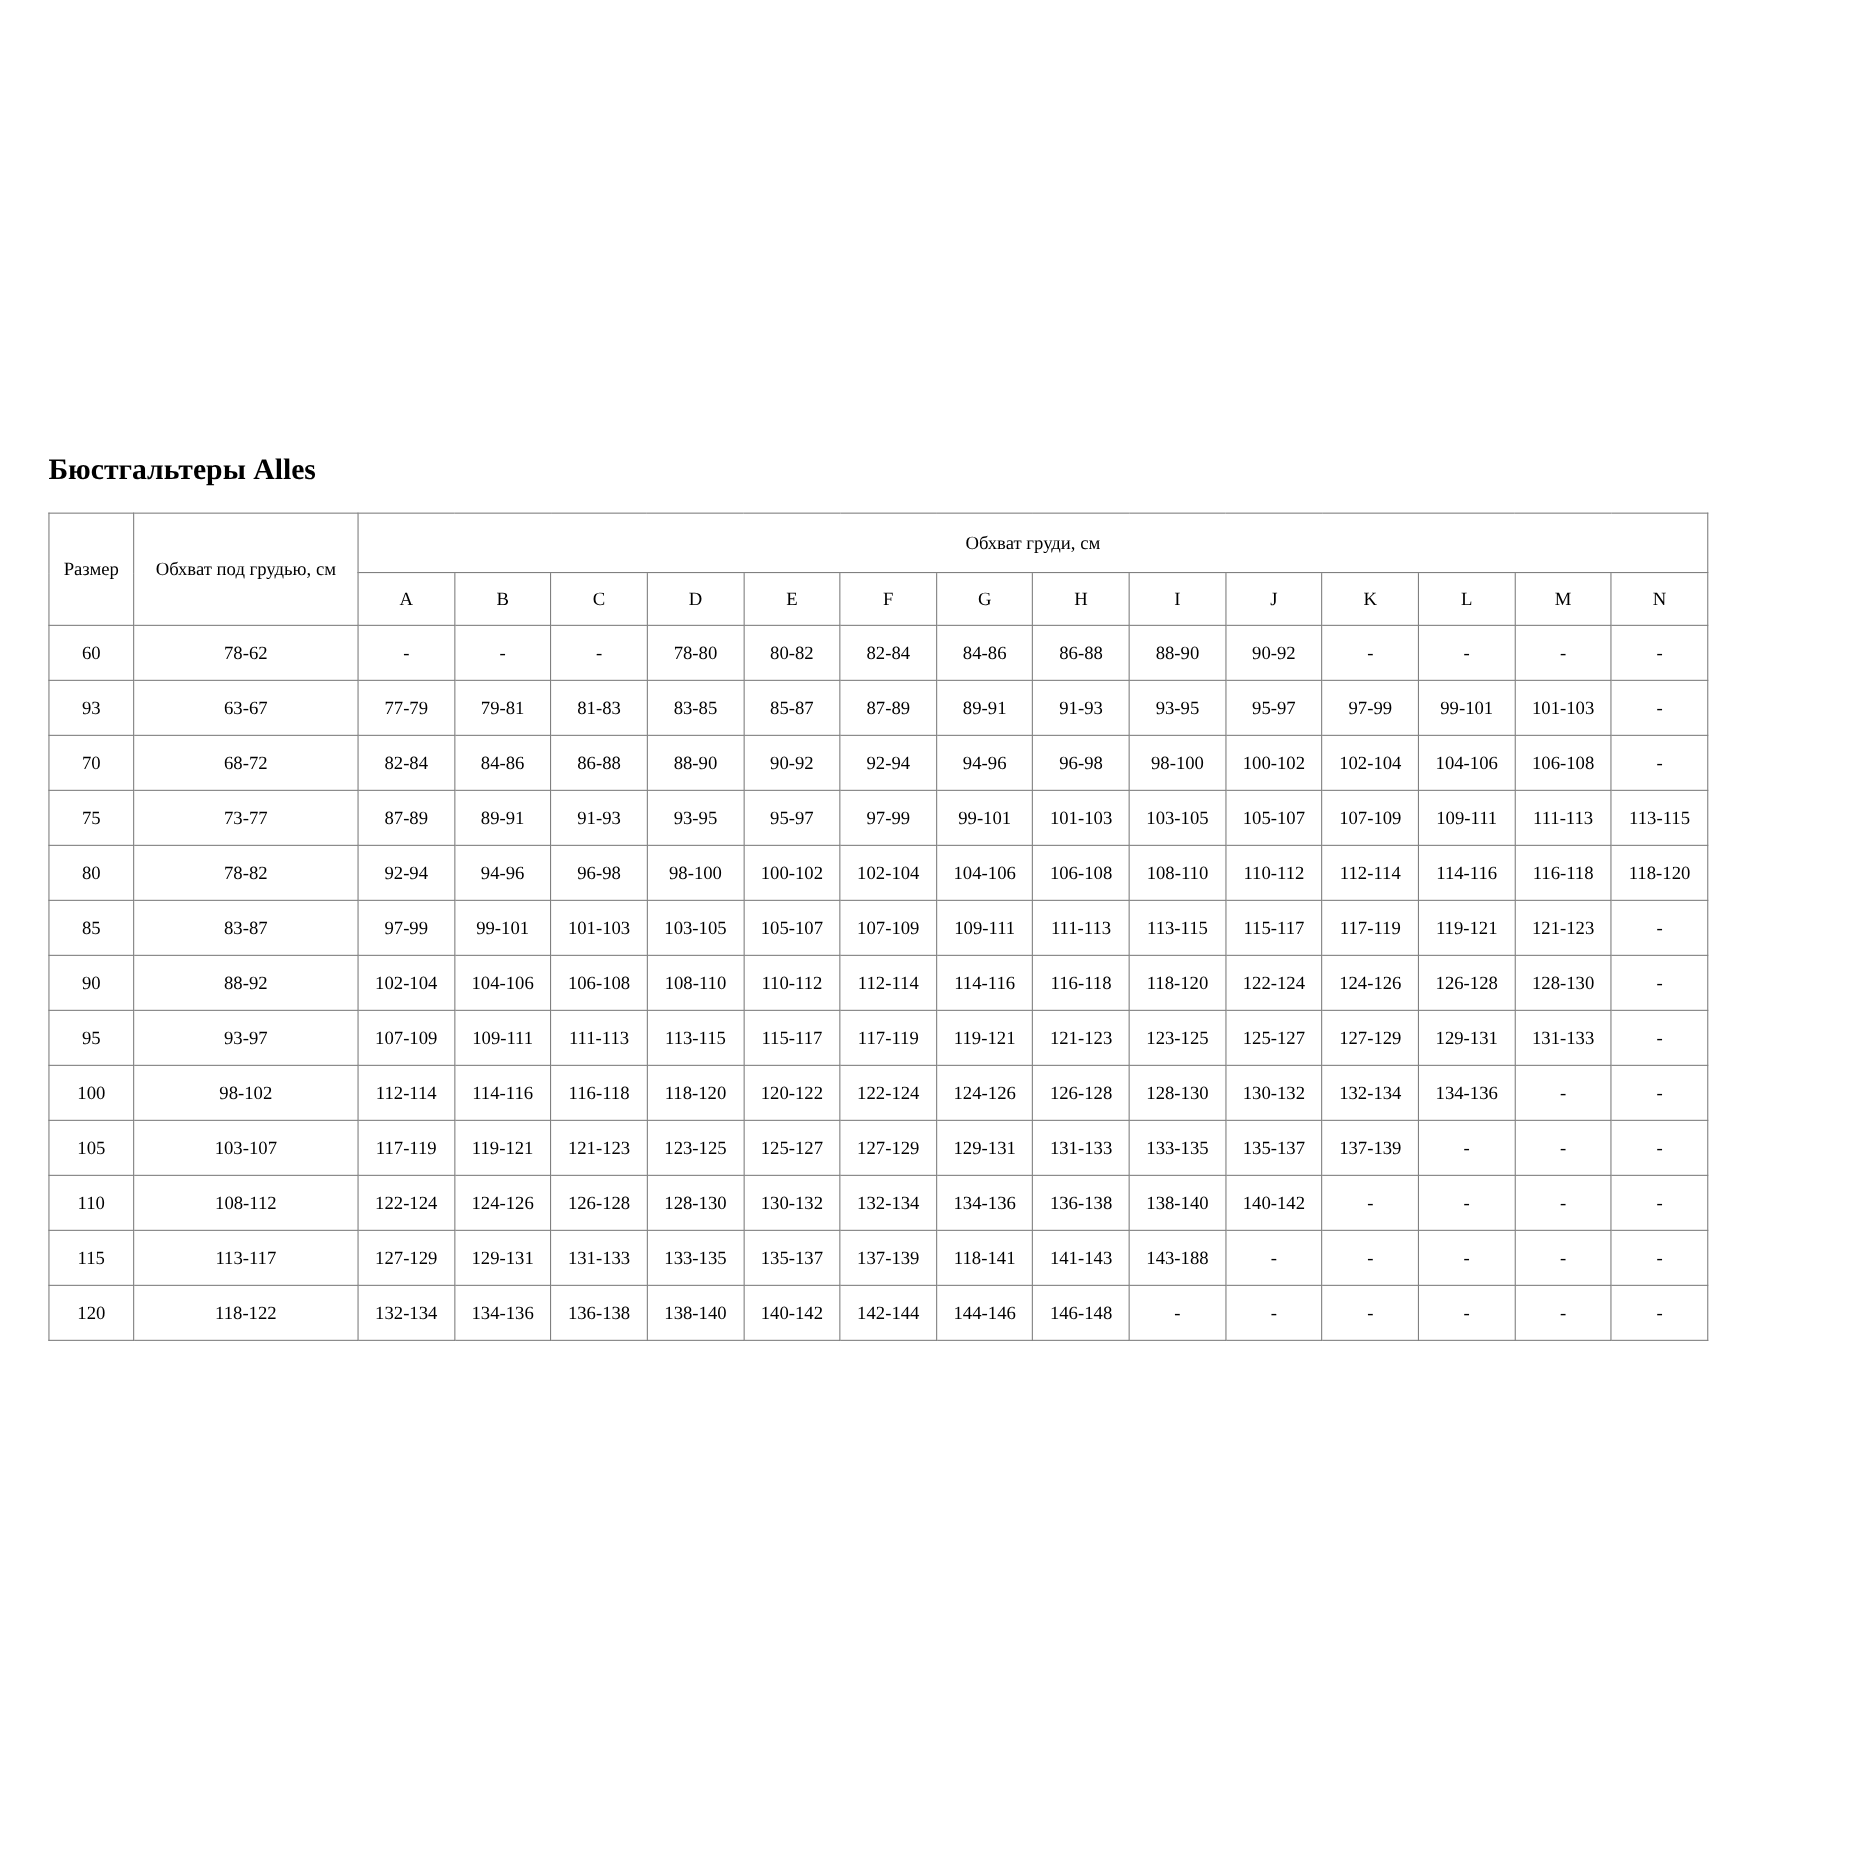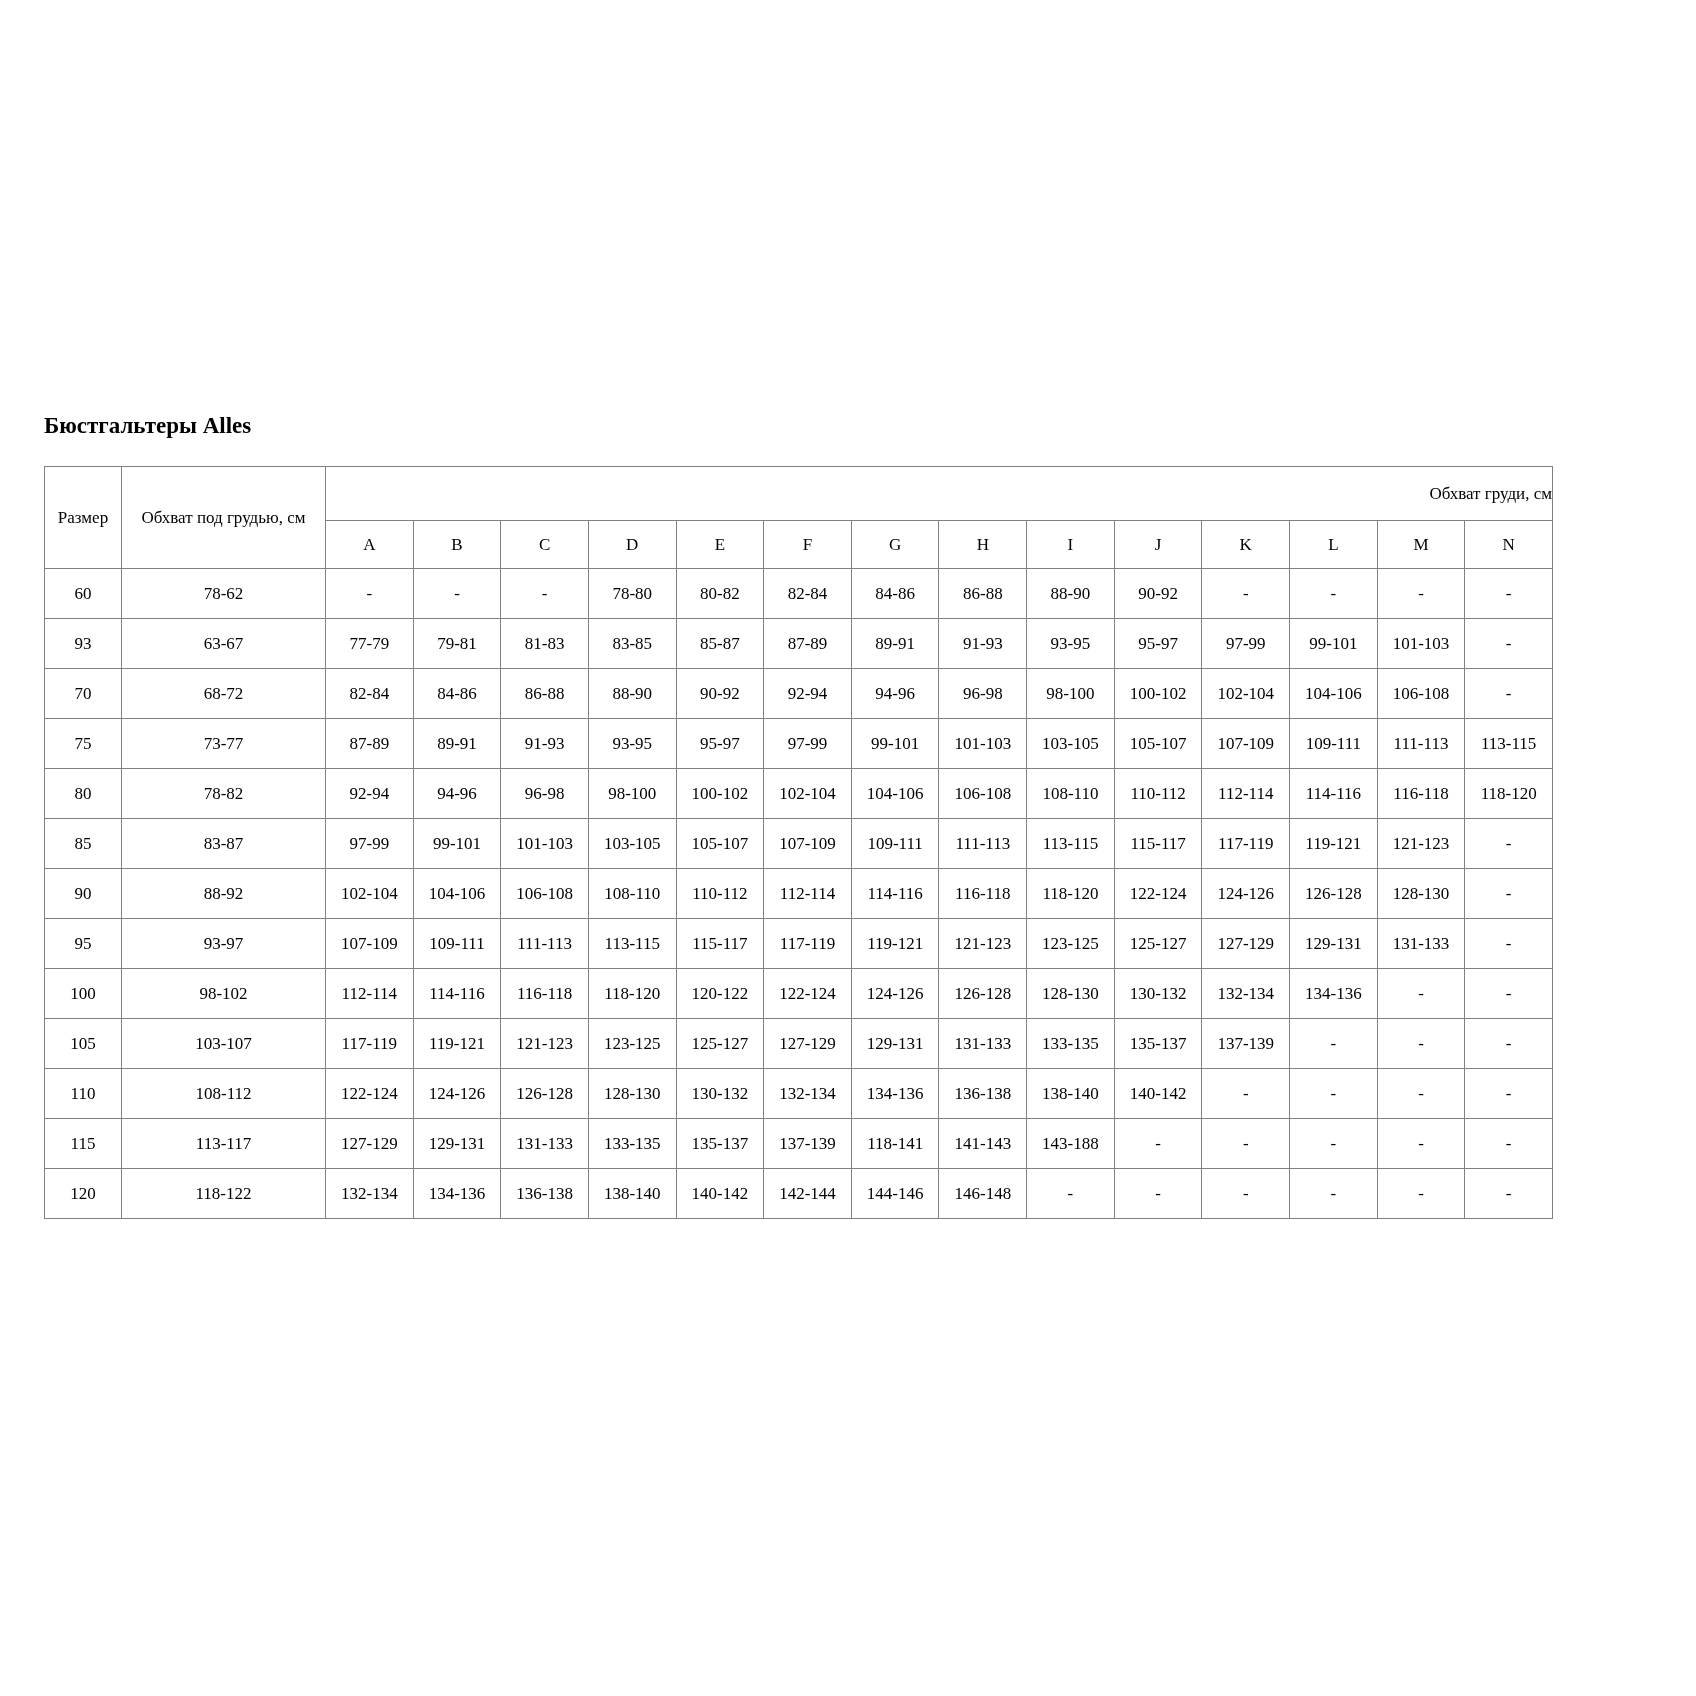--- a/index.html
+++ b/index.html
@@ -16,42 +16,42 @@
     overflow: hidden;
   }
   .content {
     position: absolute;
     top: 0;
     left: 44px;
     width: 1509px;
     padding-top: 412px;
   }
   .page-title {
-    font-size: 23px;
+    font-size: 27px;
     font-weight: bold;
     line-height: 28px;
     margin: 0 0 26px 0;
   }
   table.size-chart {
     border-collapse: collapse;
     table-layout: fixed;
     width: 1509px;
   }
   table.size-chart th,
   table.size-chart td {
     border: 1px solid #808080;
     text-align: center;
     vertical-align: middle;
     font-weight: normal;
     font-size: 17px;
     padding: 0;
     overflow: hidden;
     white-space: nowrap;
   }
-  thead th.span-label { height: 53px; text-align: right; }
+  thead th.span-label { height: 53px; }
   #cup-header-row th { height: 47px; }
   tbody td { height: 49px; }
 </style>
 </head>
 <body>
 
 <div class="content">
   <h1 class="page-title">Бюстгальтеры Alles</h1>
 
   <table class="size-chart">

